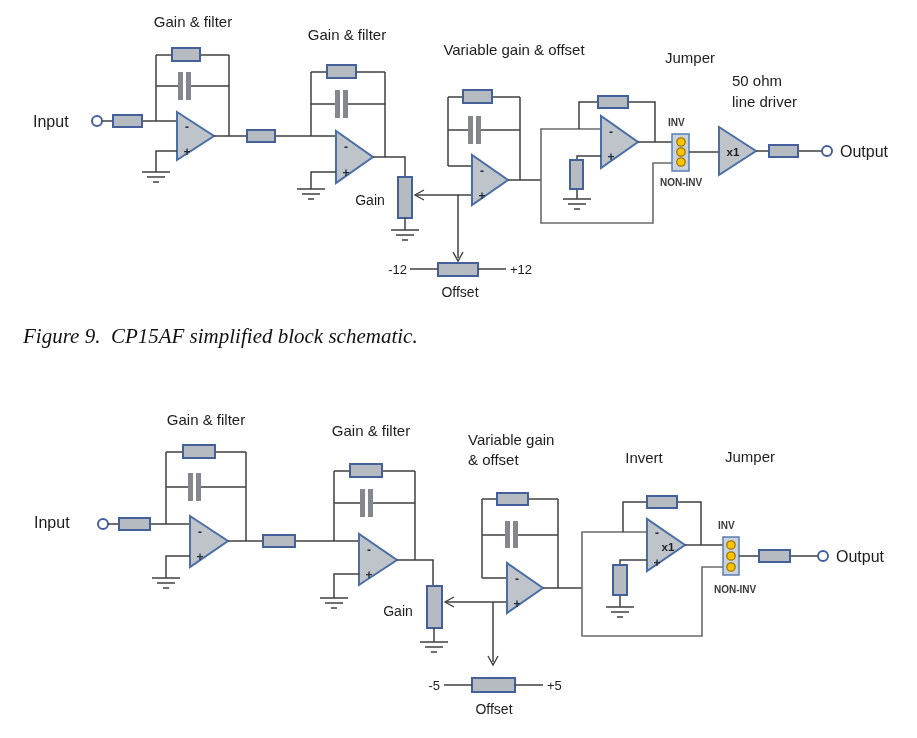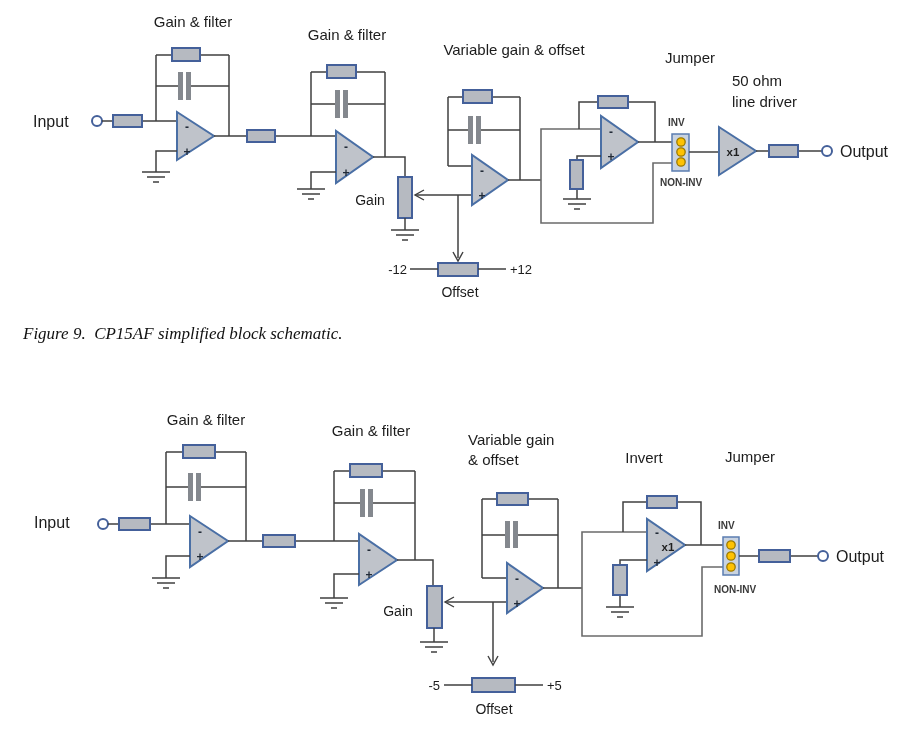--- a/index.html
+++ b/index.html
@@ -1,21 +1,21 @@
 <!DOCTYPE html>
 <html><head>
 <meta charset="utf-8">
 <style>
   html,body{margin:0;padding:0;background:#ffffff;}
   body{width:917px;height:738px;position:relative;font-family:"Liberation Sans",sans-serif;}
   svg{position:absolute;left:0;}
   #fig1{top:0;}
   #fig2{top:398px;}
   .caption{position:absolute;left:23px;top:324px;font-family:"Liberation Serif",serif;
-           font-style:italic;font-size:17px;color:#111;white-space:pre;}
+           font-style:italic;font-size:21px;color:#111;white-space:pre;}
   
   text{font-family:"Liberation Sans",sans-serif;fill:#1c1c1c;}
   .lbl{font-size:15px;}
   .io{font-size:16px;}
   .ctl{font-size:14px;}
   .val{font-size:13px;}
   .pin{font-size:10px;font-weight:bold;fill:#3a3a3a;}
   .g1{font-size:11.5px;font-weight:bold;fill:#1f1f1f;}
   .pm{font-size:12px;font-weight:bold;fill:#222b38;}
   .wire{stroke:#404040;stroke-width:1.5;fill:none;}

